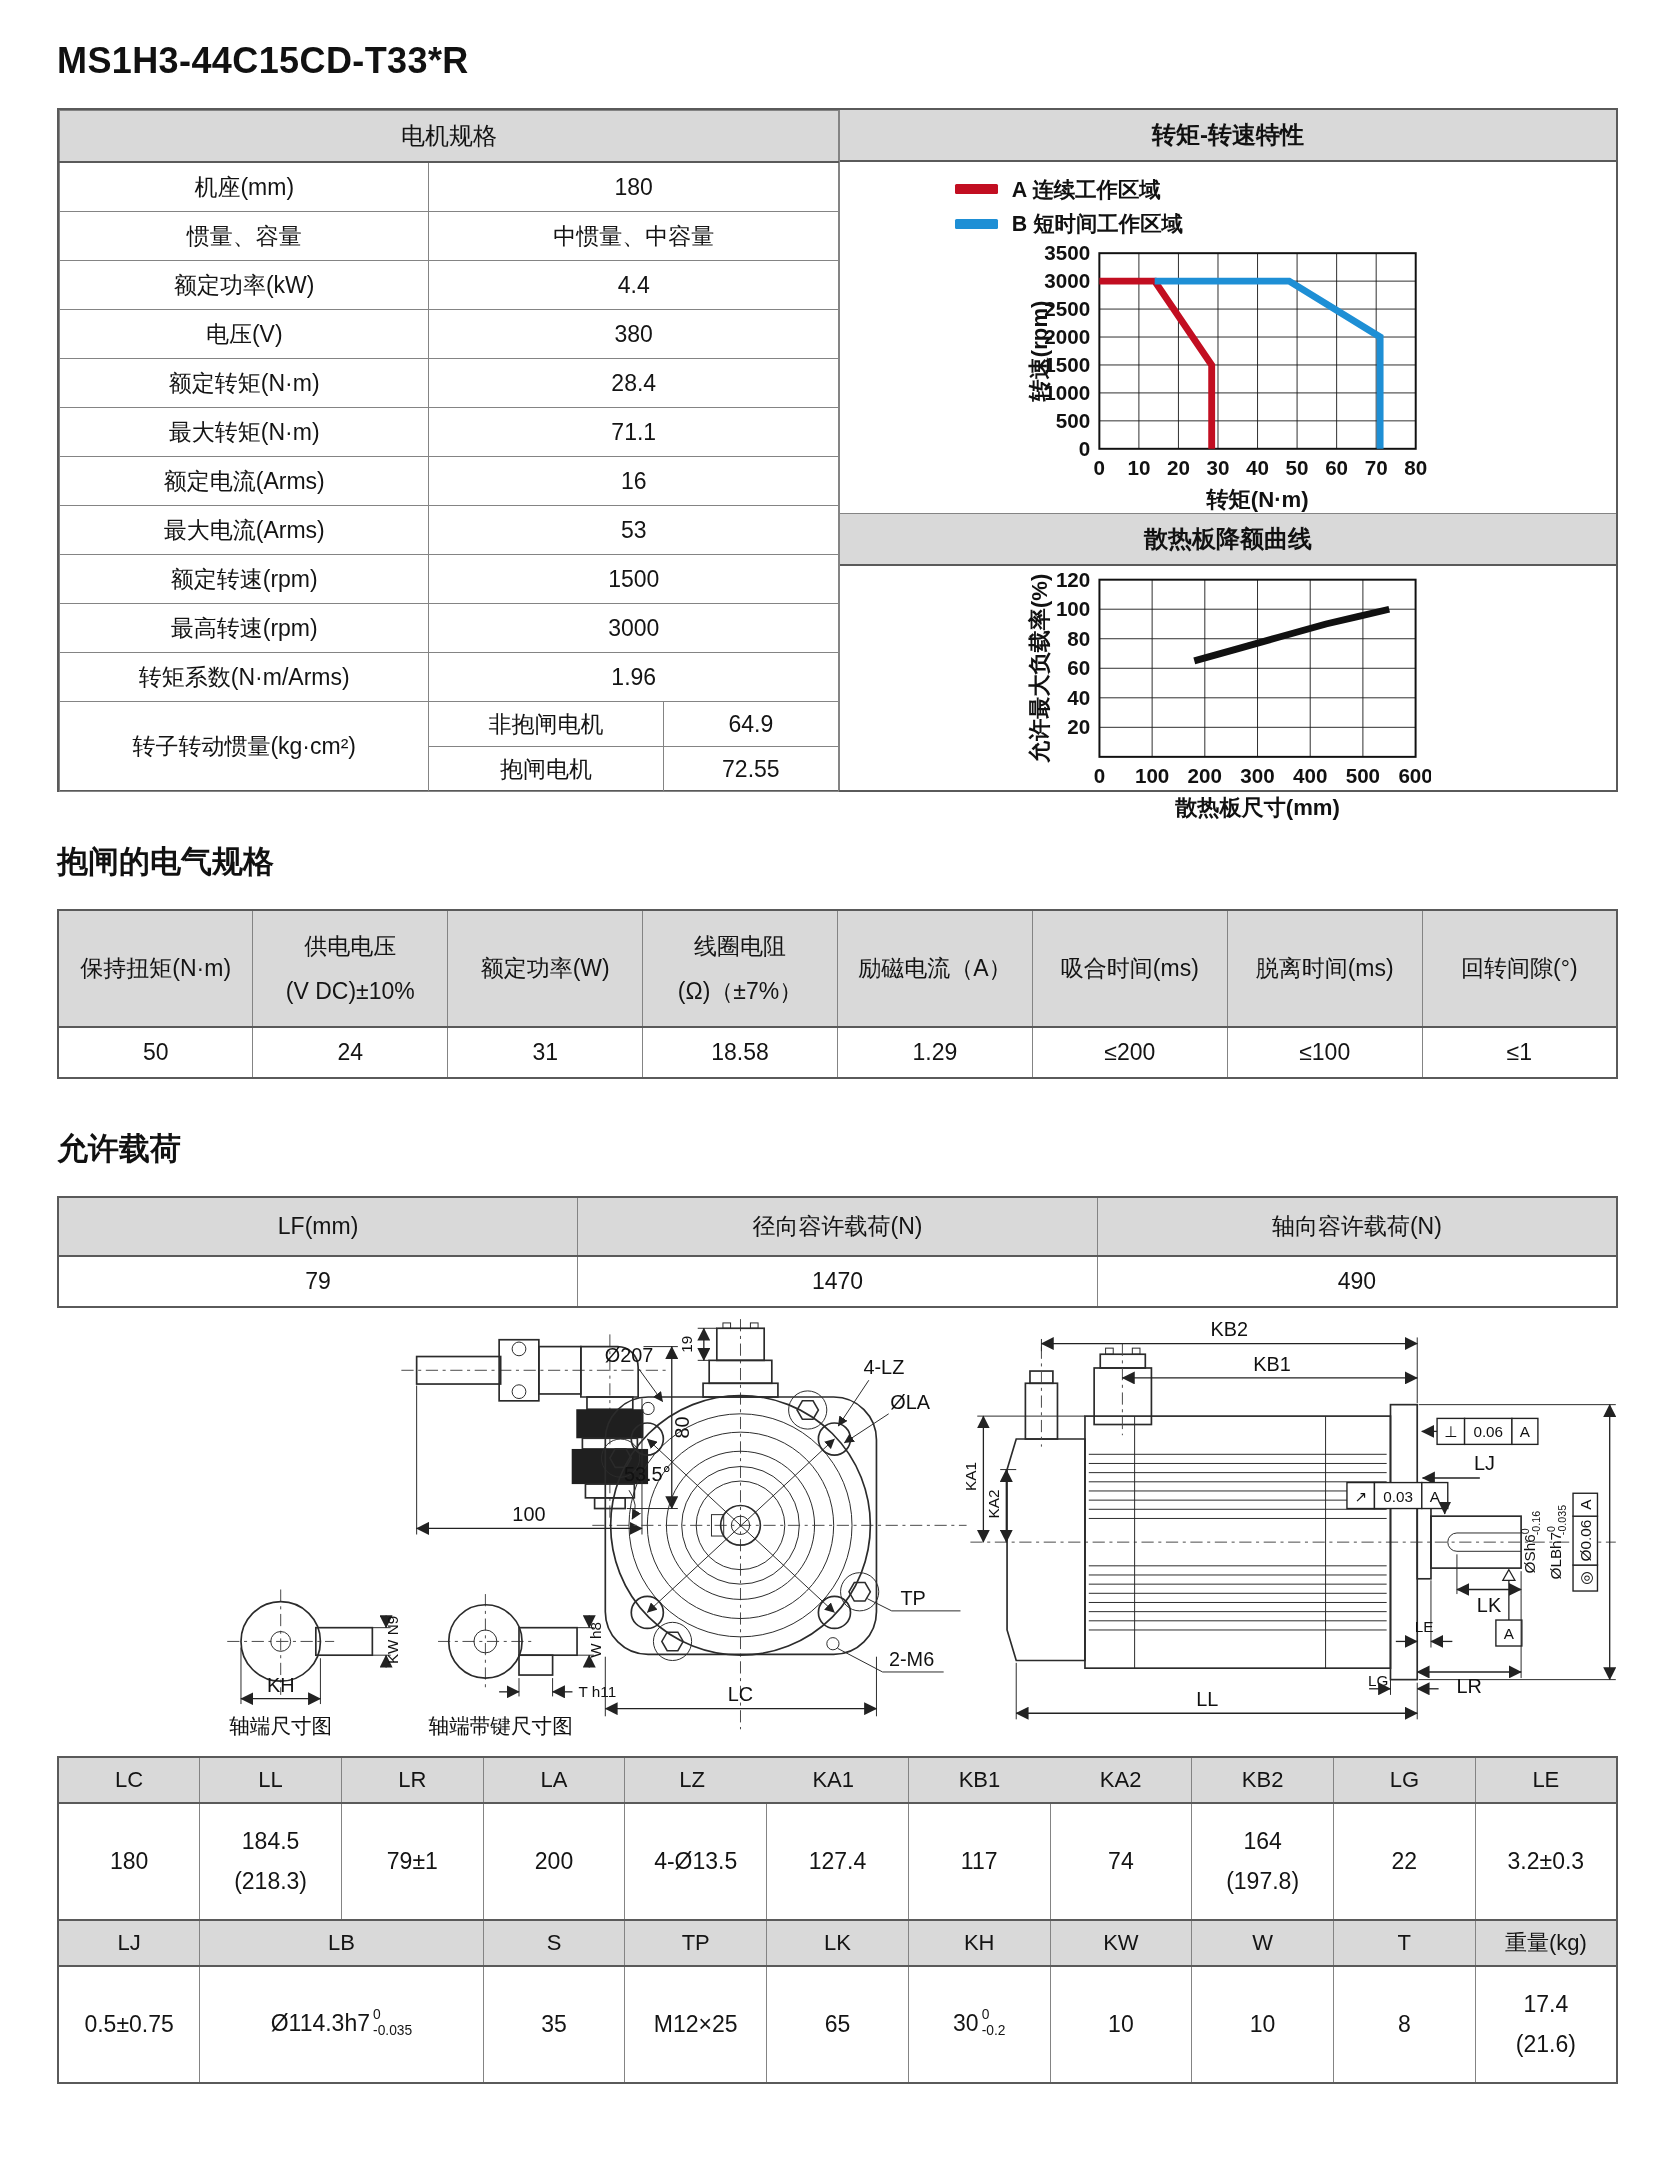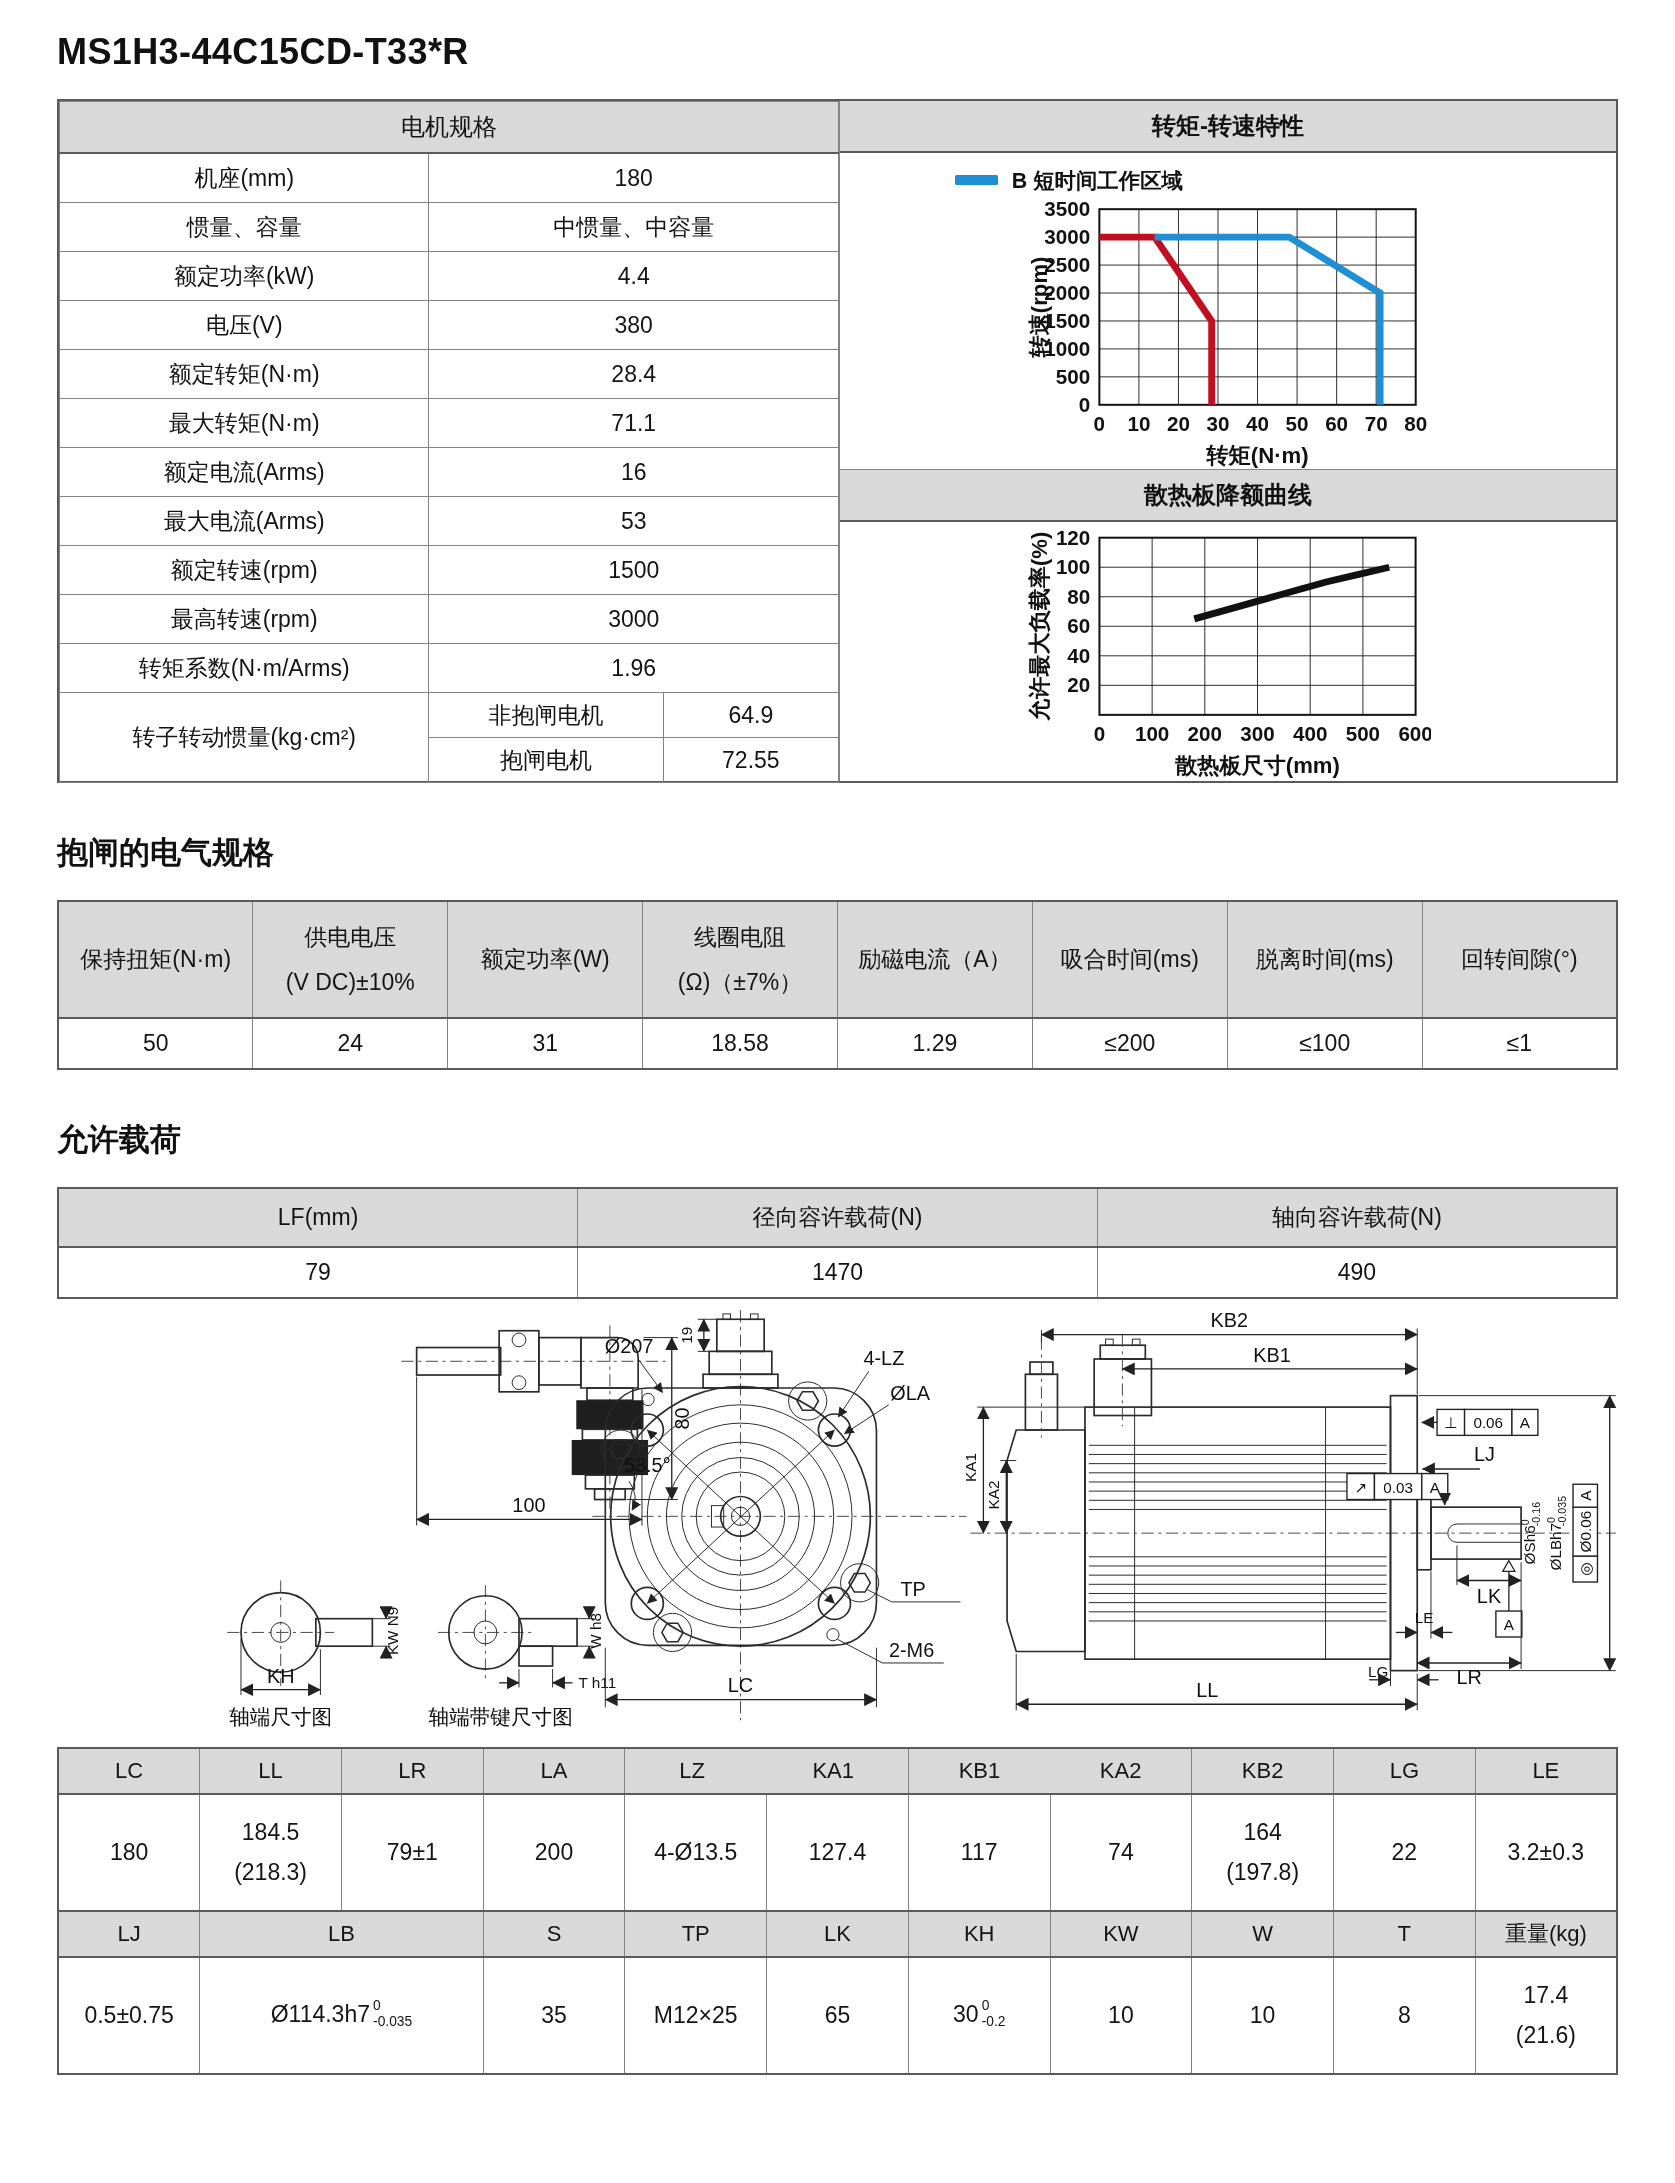--- a/index.html
+++ b/index.html
@@ -1,17 +1,17 @@
 <!DOCTYPE html>
 <html style="font-size:12.2px"><head>
 <meta charset="utf-8">
 <style>
   html,body{margin:0;padding:0;background:#fff;color:#111;
     font-family:"Liberation Sans","DejaVu Sans",sans-serif;}
-  #page{width:1676px;height:2183px;box-sizing:border-box;padding:31px 57px 0;
+  #page{width:1676px;height:2183px;box-sizing:border-box;padding:40px 57px 0;
     position:relative;overflow:hidden;background:#fff;}
   h1{font-size:36px;font-weight:bold;margin:0 0 26px;letter-spacing:0.4px;}
   h2{font-size:31px;font-weight:bold;margin:49px 0 26px;}
   table{border-collapse:collapse;table-layout:fixed;}
   td{border:1.5px solid #848484;text-align:center;vertical-align:middle;
      font-size:23px;padding:0;color:#141414;}
   .ghead{background:#d9d9d9;}
   
   .spec-wrap{display:flex;border:2.3px solid #5a5a5a;width:1561px;height:684px;box-sizing:border-box;}
   .spec-table{width:780px;flex:none;}
@@ -132,20 +132,24 @@
         <td>抱闸电机</td>
         <td>72.55</td>
       </tr>
     </tbody>
       </table>
 
     <div class="right-panel">
       <div class="panel-head">转矩-转速特性</div>
       <div class="chart-block1">
         <div class="legend">
+          <div class="legend-row">
+            <span class="swatch" style="background: rgb(194, 14, 33);"></span>
+            <span>A 连续工作区域</span>
+          </div>
           <div class="legend-row">
             <span class="swatch" style="background: rgb(30, 143, 213);"></span>
             <span>B 短时间工作区域</span>
           </div>
         </div>
         <svg id="chart1" class="chart-svg" width="405" height="269" viewBox="0 0 530 352">
             <line x1="147.75" y1="12" x2="147.75" y2="268" class="cg"></line>
             <line x1="199.5" y1="12" x2="199.5" y2="268" class="cg"></line>
             <line x1="251.25" y1="12" x2="251.25" y2="268" class="cg"></line>
             <line x1="303" y1="12" x2="303" y2="268" class="cg"></line>

